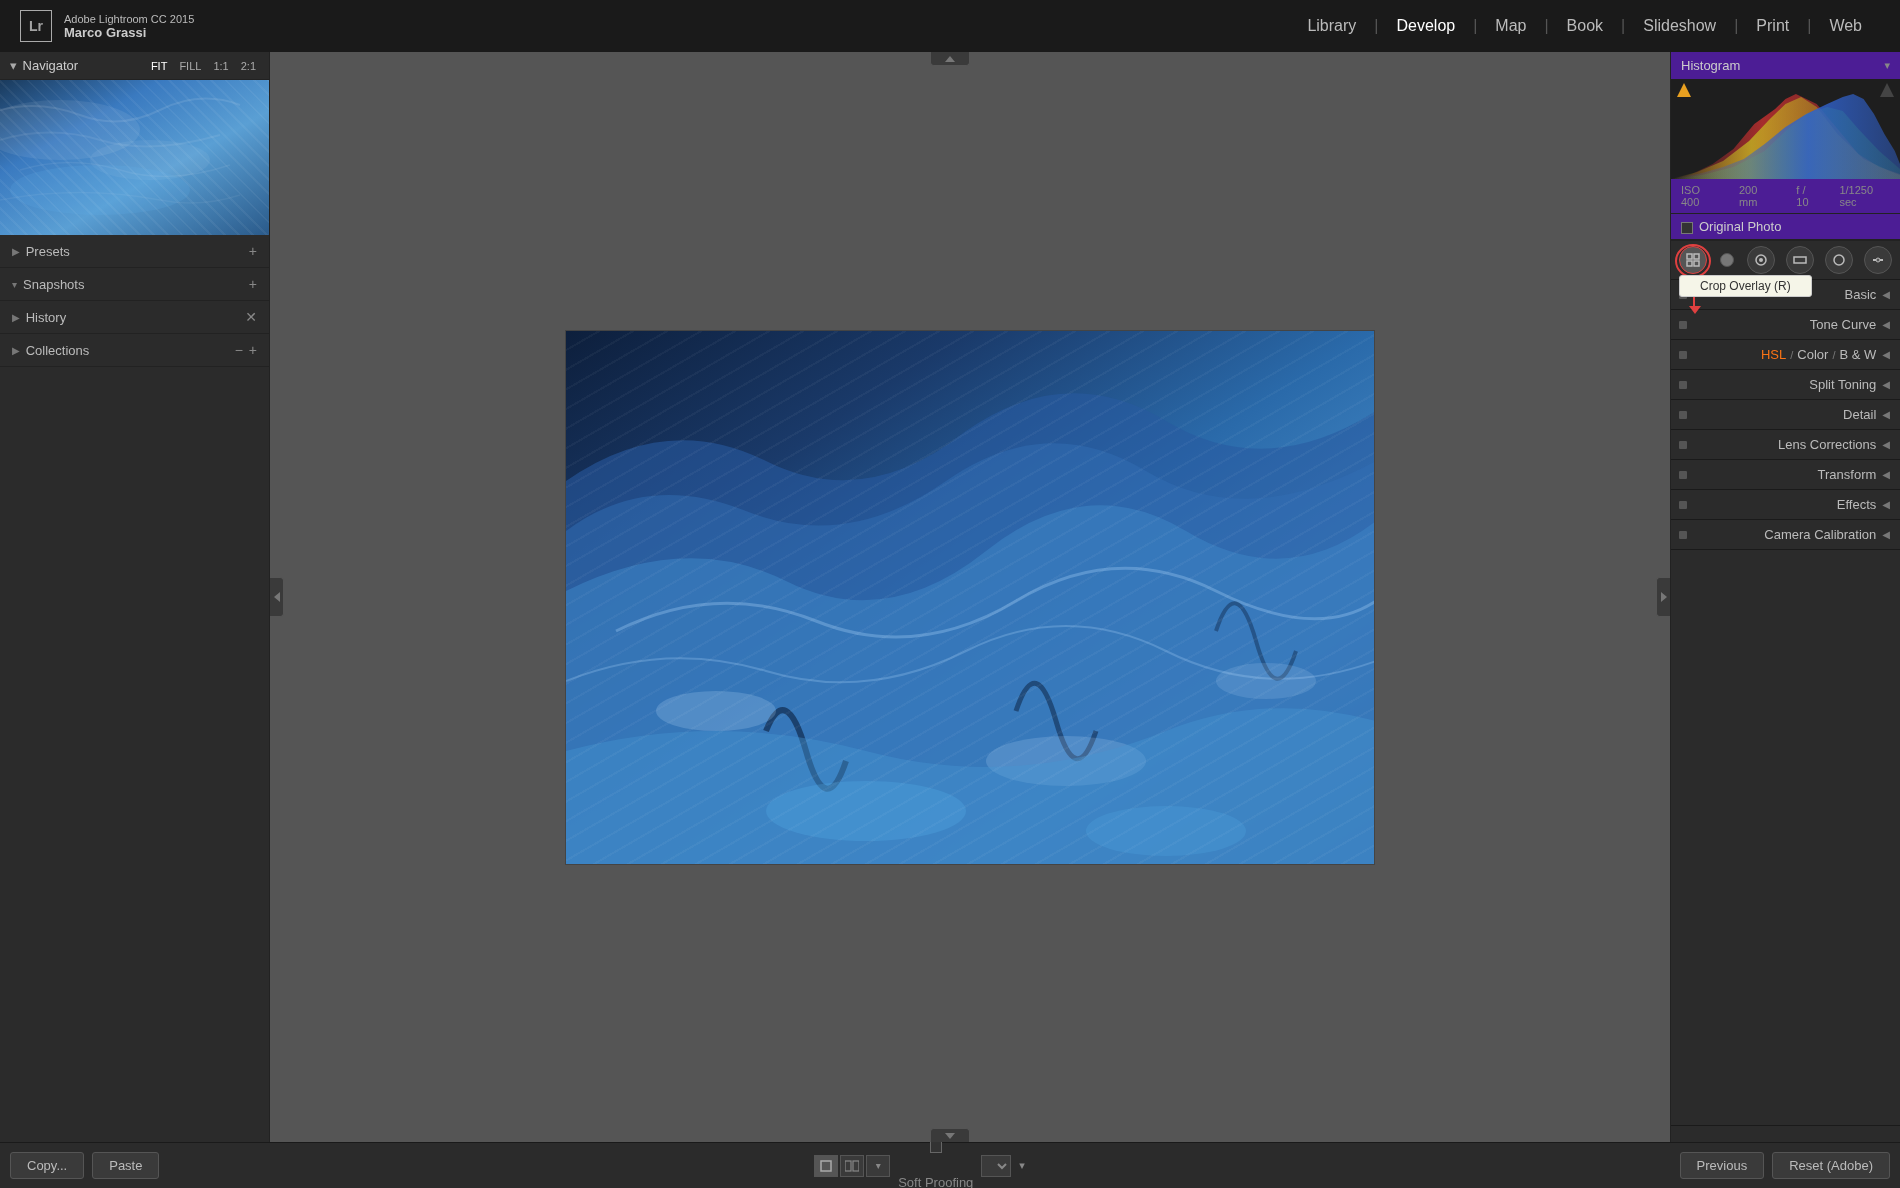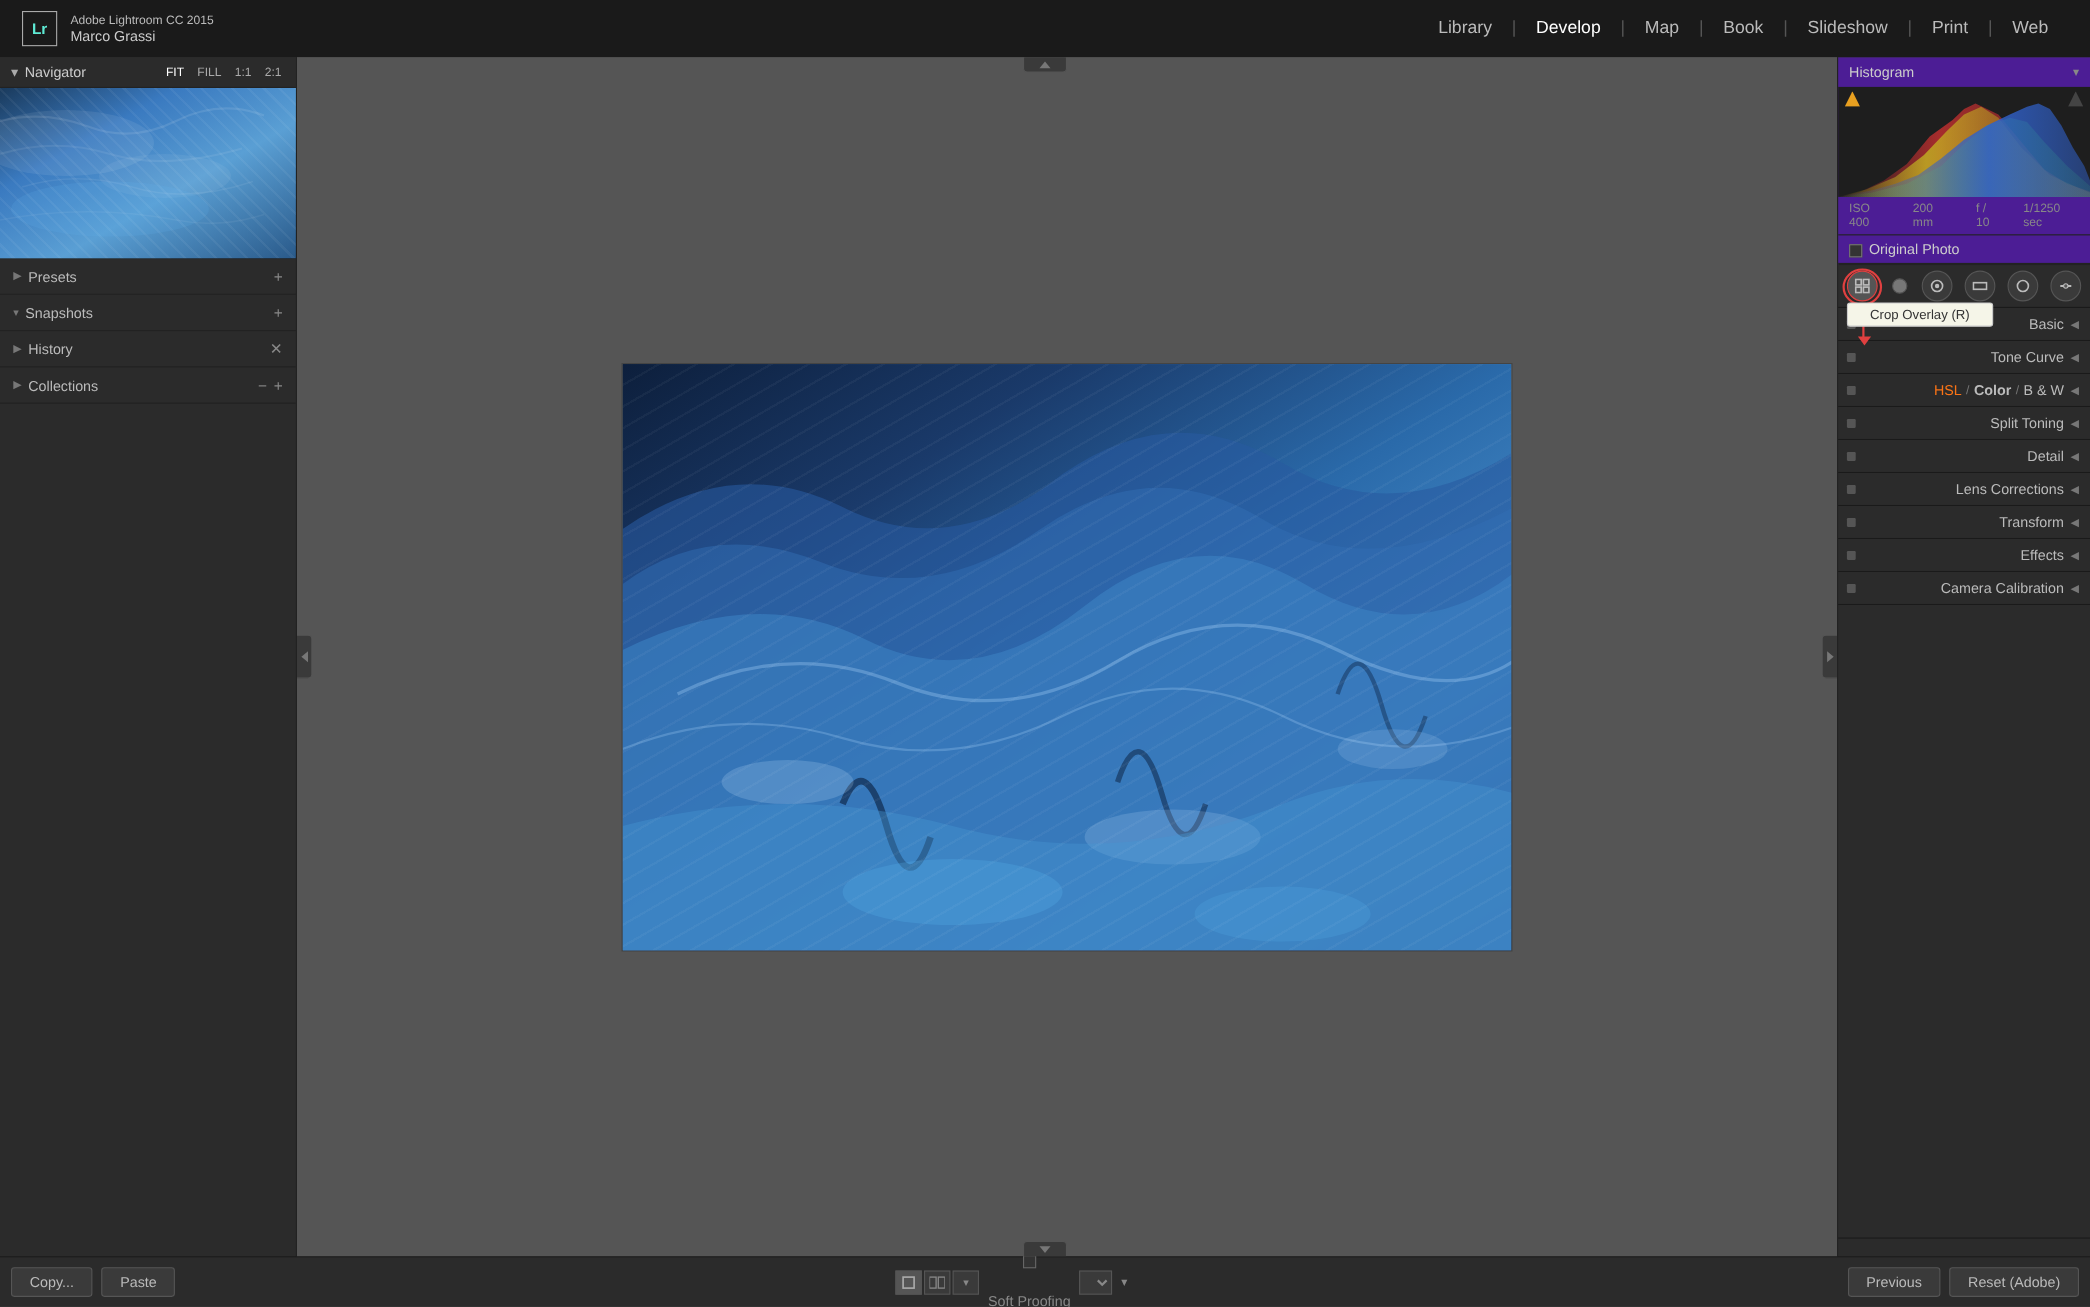--- a/index.html
+++ b/index.html
@@ -4,24 +4,24 @@
   <style>
     * { margin: 0; padding: 0; box-sizing: border-box; }
     body { width: 1900px; height: 1188px; background: #3a3a3a; font-family: 'Arial', sans-serif; overflow: hidden; color: #ccc; font-size: 13px; }
 
     
     #topbar {
       width: 100%; height: 52px; background: #1a1a1a; display: flex; align-items: center; justify-content: space-between;
       padding: 0 20px;
     }
     #topbar-left { display: flex; align-items: center; gap: 12px; }
-    #lr-logo { width: 32px; height: 32px; background: #1a1a1a; border: 1.5px solid #aaa; display: flex; align-items: center; justify-content: center; color: #5eead4; font-size: 14px; font-weight: bold; }
+    #lr-logo { width: 32px; height: 32px; background: #1a1a1a; border: 1.5px solid #aaa; display: flex; align-items: center; justify-content: center; color: #a3a3a3; font-size: 14px; font-weight: bold; }
     #app-info { display: flex; flex-direction: column; }
     #app-name { color: #bbb; font-size: 11px; }
-    #user-name { color: #ccc; font-size: 13px; font-weight: normal; }
+    #user-name { color: #ccc; font-size: 13px; font-weight: bold; }
     #topbar-nav { display: flex; align-items: center; gap: 0; }
     .nav-item { color: #bbb; font-size: 16px; padding: 0 18px; cursor: pointer; }
     .nav-item.active { color: #fff; }
     .nav-sep { color: #555; font-size: 16px; }
 
     
     #main { display: flex; width: 100%; height: calc(1188px - 52px - 46px); }
 
     
     #left-panel { width: 270px; background: #2b2b2b; flex-shrink: 0; display: flex; flex-direction: column; border-right: 1px solid #222; }
@@ -444,21 +444,21 @@
           <span class="develop-section-arrow">◀</span>
         </div>
       </div>
 
       <div class="develop-section">
         <div class="develop-section-header">
           <div class="develop-section-dot"></div>
           <div style="display:flex;align-items:center;justify-content:flex-end;flex:1;">
             <span style="color:#f97316;font-size:13px;">HSL</span>
             <span style="color:#777;font-size:11px;margin:0 4px;">/</span>
-            <span style="color:#bbb;font-size:13px;font-weight:bold;">Color</span>
+            <span style="color:#bbb;font-size:13px;">Color</span>
             <span style="color:#777;font-size:11px;margin:0 4px;">/</span>
             <span style="color:#bbb;font-size:13px;">B &amp; W</span>
           </div>
           <span class="develop-section-arrow">◀</span>
         </div>
       </div>
 
       <div class="develop-section">
         <div class="develop-section-header">
           <div class="develop-section-dot"></div>

